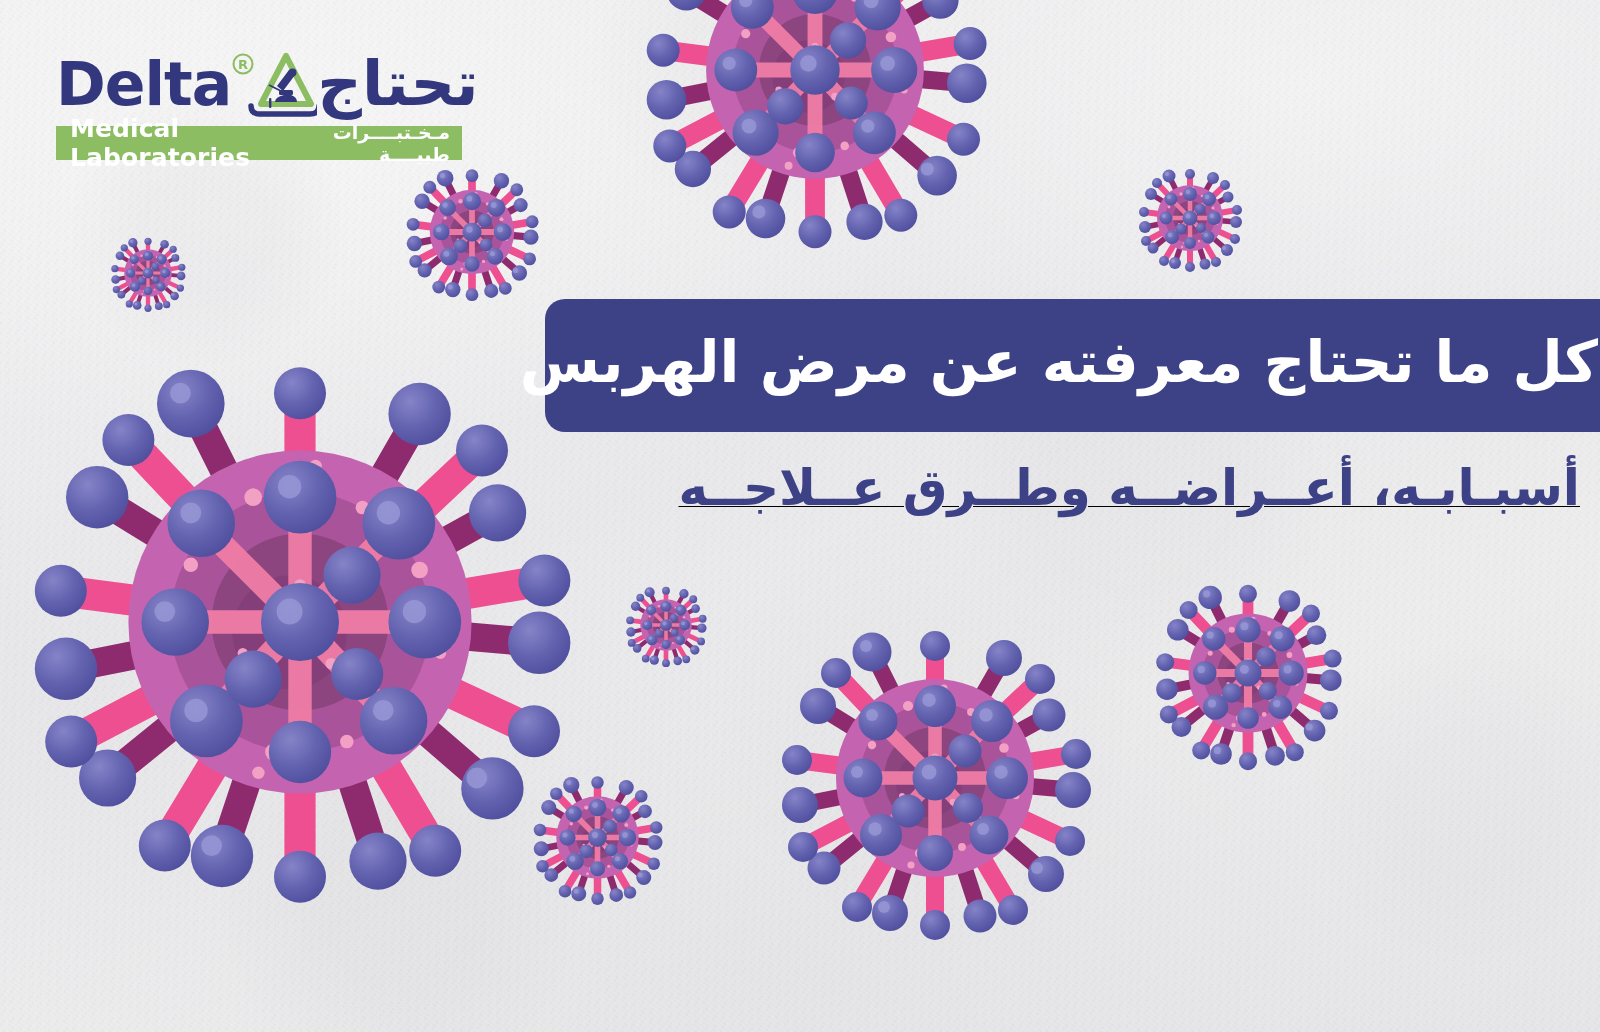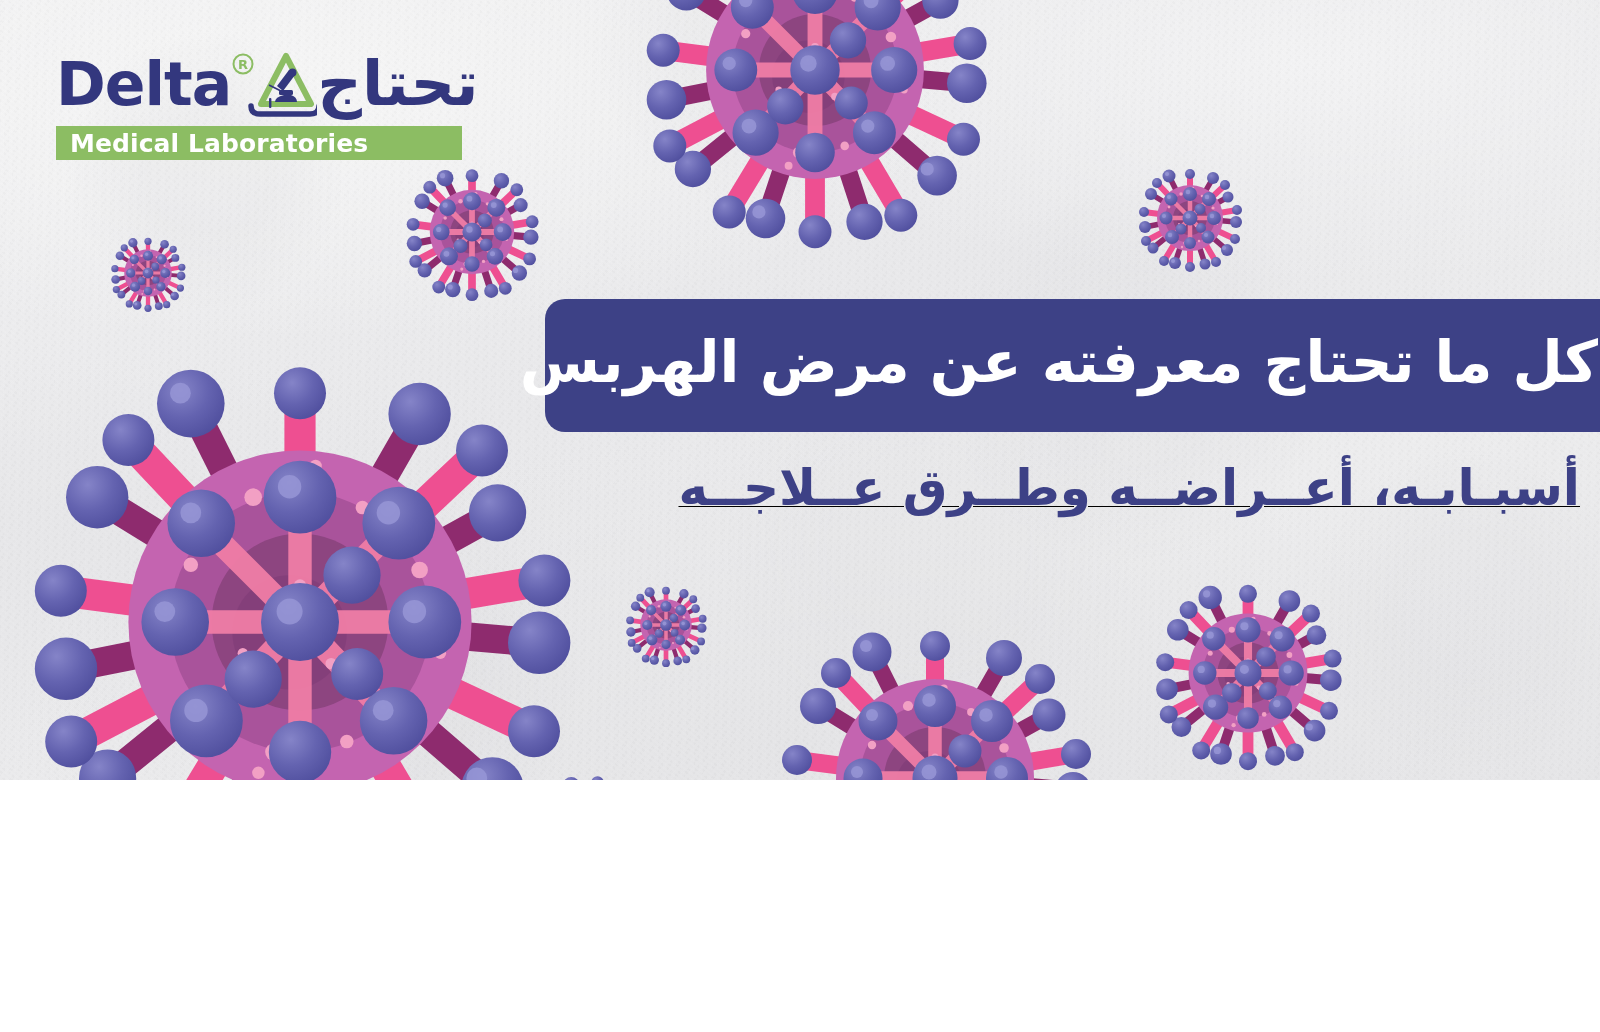--- a/index.html
+++ b/index.html
@@ -6,21 +6,21 @@
   html, body {
     margin: 0;
     padding: 0;
     background: #ffffff;
   }
   * { box-sizing: border-box; }
 
   .canvas {
     position: relative;
     width: 1600px;
-    height: 780px;
+    height: 1032px;
     overflow: hidden;
     background: #84cc16;
     font-family: "Liberation Sans", "DejaVu Sans", sans-serif;
   }
 
   
   .bg-base {
     position: absolute;
     inset: 0;
     background:
@@ -382,20 +382,21 @@
 
           <path d="M20 56 q0 8 9 8 h50 q9 0 9 -8" fill="none" stroke="#33377e" stroke-width="5.5" stroke-linecap="round"></path>
         </svg>
       </span>
 
       <span class="logo-ar">تحتاج</span>
     </div>
 
     <div class="logo-bar">
       <span class="logo-bar-en">Medical Laboratories</span>
+      <span class="logo-bar-ar">مـخـتبــــرات طبيــــة</span>
     </div>
   </div>
 
   <div class="headline-banner" style="z-index:9;">
     <span class="headline-text">كل ما تحتاج معرفته عن مرض الهربس</span>
   </div>
 
   <div class="subtitle" style="z-index:9;text-decoration:underline;">
     <span class="subtitle-text">أسبـابـه، أعــراضــه وطــرق عــلاجــه</span>
   </div>

